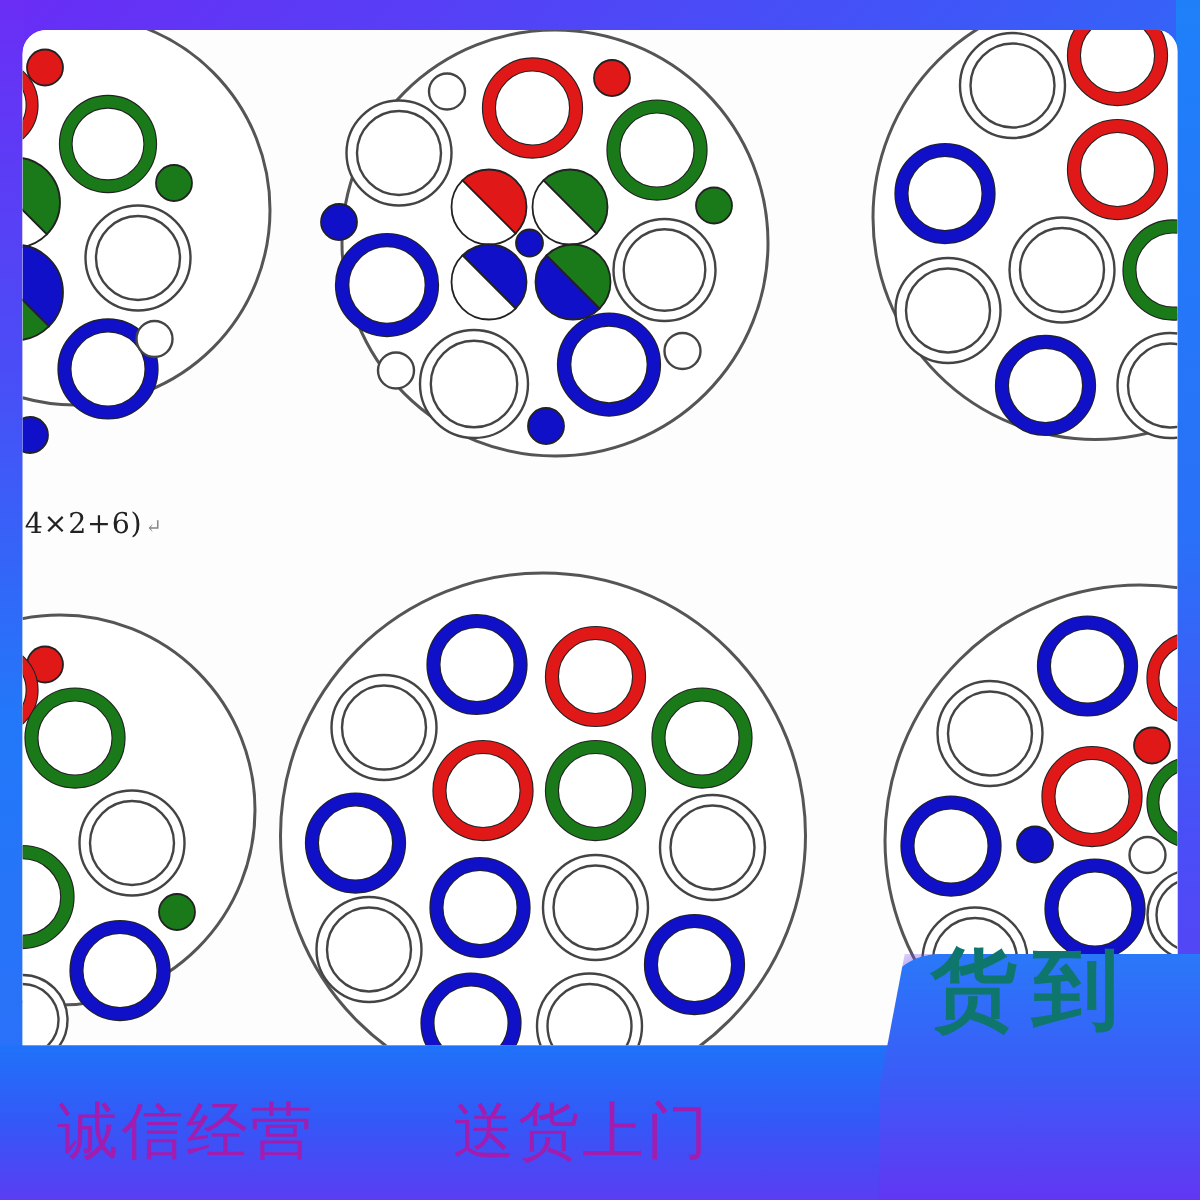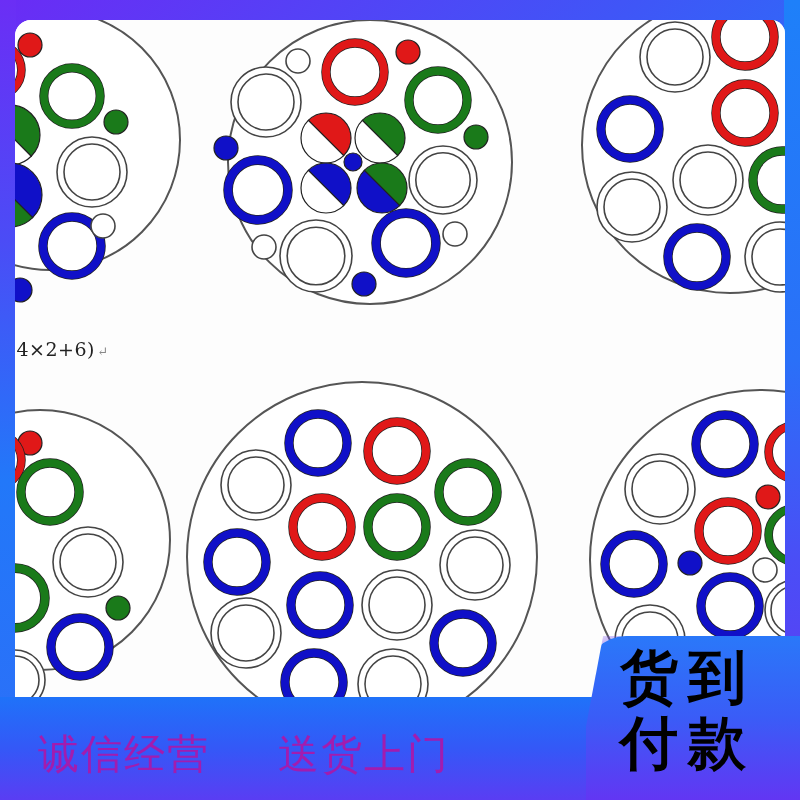--- a/index.html
+++ b/index.html
@@ -18,21 +18,21 @@
   .caption .ret { font-size:13px; color:#888; margin-left:2px; }
   .banner { position:absolute; left:0; top:697px; width:800px; height:103px;
             background: linear-gradient(180deg, #1f72f9 0%, #3458f7 50%, #5a3df3 100%); }
   .slogan { position:absolute; top:727px; color:#a21caf; font-weight:normal; font-size:41px;
             letter-spacing:2px; white-space:nowrap; font-family:"DejaVu Sans", sans-serif; }
   .badge { position:absolute; left:586px; top:636px; width:214px; height:164px;
            background: linear-gradient(180deg, #2a78f9 0%, #3a5cf7 50%, #6236f3 100%);
            border-top-left-radius:40px;
            clip-path: polygon(8% 0, 100% 0, 100% 100%, 0 100%, 0 55%); 
            box-shadow: -6px -4px 14px rgba(120,80,240,0.5); }
-  .badge-text { position:absolute; left:620px; top:644px; width:150px; color:#000000;
+  .badge-text { position:absolute; left:620px; top:626px; width:150px; color:#0f766e;
                 font-weight:bold; font-size:58px; line-height:66px; letter-spacing:10px;
                 font-family:"DejaVu Sans", sans-serif; }
 </style>
 </head>
 <body>
 
 <div class="frame"></div>
 <div class="frame-left"></div>
 <div class="frame-right"></div>
 
@@ -185,19 +185,18 @@
       </g>
     </svg>
 
   <div class="caption" style="left:-15px; top:318px;">
     <span>+4×2+6)</span><span class="ret">↵</span>
   </div>
 </div>
 
 <div class="banner"></div>
 <div class="slogan" style="left:38px;">诚信经营</div>
-<div class="slogan" style="left:278px;text-align:right;">送货上门</div>
+<div class="slogan" style="left:302px;text-align:right;">送货上门</div>
 
 <div class="badge"></div>
 <div class="badge-text">
   <div>货到</div>
-  <div>付款</div>
 </div>
 
 </body></html>

